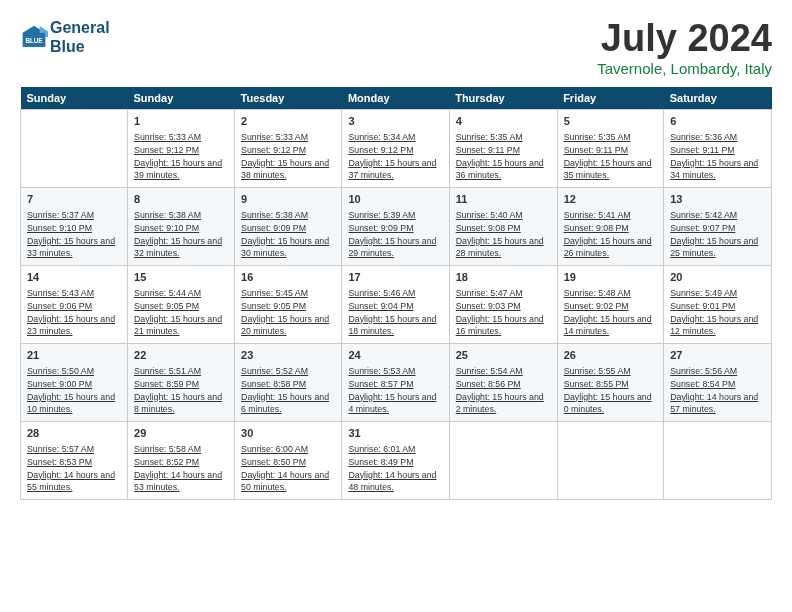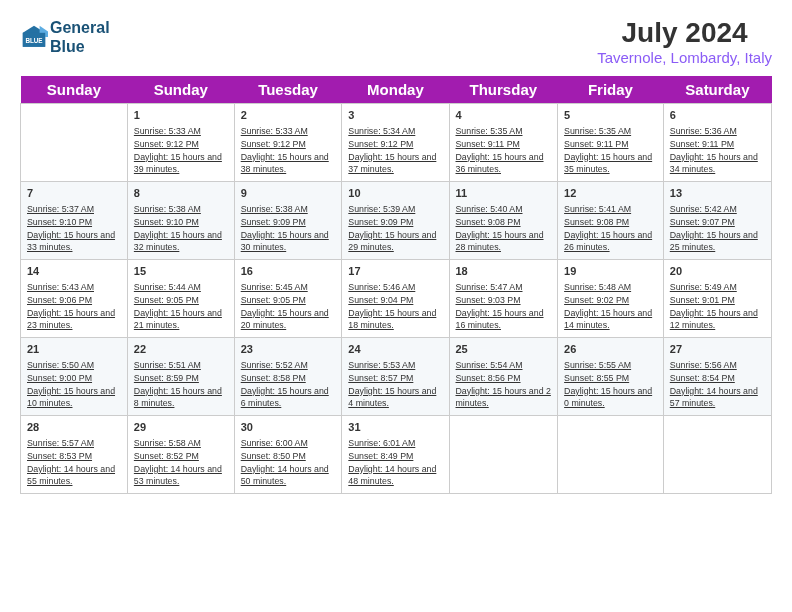--- a/index.html
+++ b/index.html
@@ -34,41 +34,40 @@
     }
     .logo-icon {
       width: 28px;
       height: 28px;
       margin-right: 2px;
     }
     .title-block {
       text-align: right;
     }
     .month-title {
-      font-size: 28px;
+      font-size: 38px;
       font-weight: bold;
       color: #333;
       line-height: 1.1;
-      text-align: center;
     }
     .location {
       font-size: 15px;
-      color: #8b5cf6;
+      color: #15803d;
     }
     table {
       width: 100%;
       border-collapse: collapse;
       font-size: 9.5px;
     }
     thead tr th {
-      background-color: #a21caf;
+      background-color: #0c4a6e;
       color: #fff;
-      text-align: center;
+      text-align: left;
       padding: 5px 6px;
-      font-size: 15px;
+      font-size: 11px;
       font-weight: bold;
     }
     tbody tr td {
       vertical-align: top;
       padding: 4px 6px;
       border: 1px solid #ccc;
       width: 113px;
       height: 78px;
       color: #333;
       line-height: 1.4;

